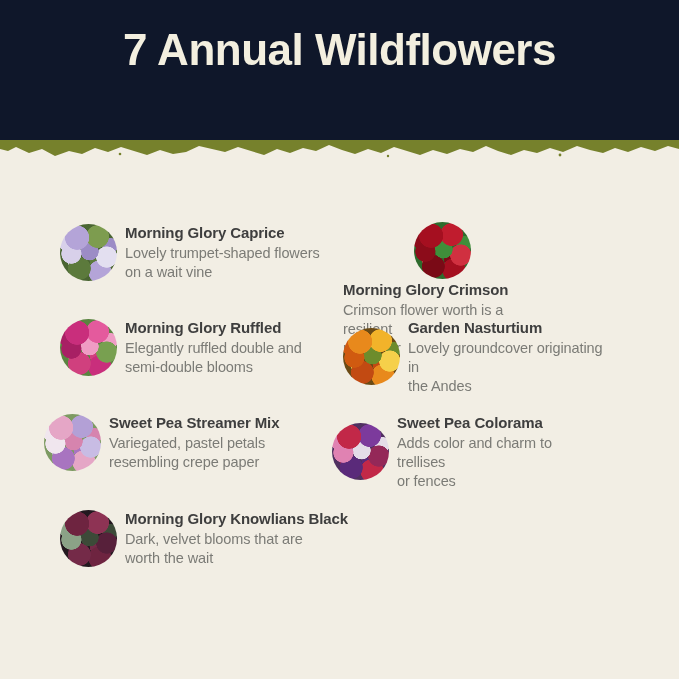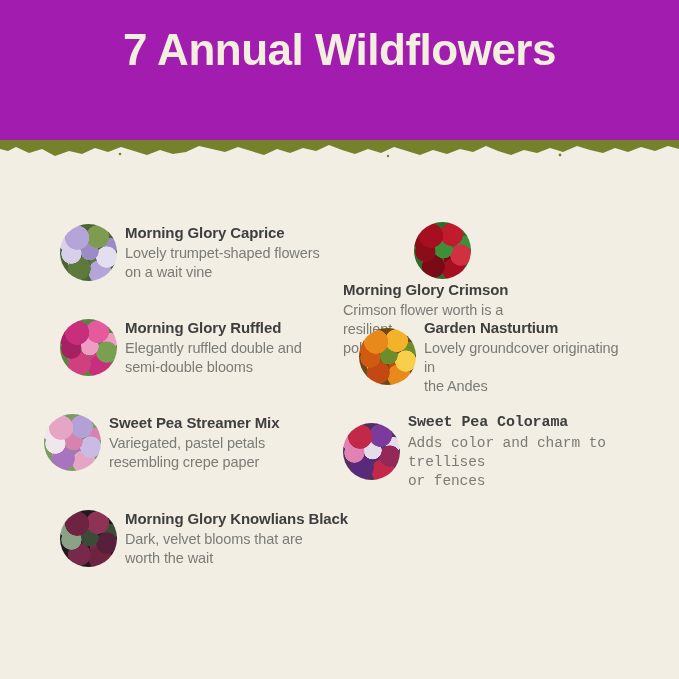--- a/index.html
+++ b/index.html
@@ -16,21 +16,21 @@
   
   .item { position:absolute; display:flex; align-items:center; }
   .photo { width:57px; height:57px; border-radius:50%; flex:0 0 57px; margin-right:8px; background-color:#556; }
   .item-text { padding-top:2px; width:206px; }
   .item-title { font-size:15px; font-weight:bold; color:#3E3E3E; white-space:nowrap; letter-spacing:-0.1px; margin-bottom:3px; }
   .item-desc { font-size:14.5px; color:#7B7B76; line-height:19px; white-space:pre-line; letter-spacing:-0.1px; }
 </style>
 </head>
 <body style="background: rgb(242, 238, 228);">
 
-<header class="banner" style="background: #a21caf;">
+<header class="banner" style="background: #0f172a;">
   <h1 class="banner-title" style="color: rgb(243, 239, 223);">7 Annual Wildflowers</h1>
 </header>
 
 <svg class="torn-edge" viewBox="0 0 679 20" preserveAspectRatio="none" aria-hidden="true">
   <path fill="#76812C" d="M0,0 L679,0 L679,9 L668,6 L655,11 L641,7 L628,12 L615,8 L603,13 L590,10 L577,6 L563,12 L550,8 L537,13 L524,10 L511,15 L498,11 L486,6 L473,12 L460,9 L447,14 L433,10 L420,15 L407,11 L394,7 L381,13 L368,9 L355,14 L342,10 L329,5 L316,11 L303,8 L290,13 L277,9 L264,15 L251,11 L238,7 L225,12 L212,9 L199,6 L186,12 L173,14 L160,10 L147,15 L134,11 L121,7 L108,12 L95,8 L82,14 L69,11 L55,16 L42,9 L29,13 L16,7 L8,11 L0,9 Z"></path>
   <circle fill="#76812C" cx="120" cy="14" r="1.3"></circle>
   <circle fill="#76812C" cx="388" cy="16" r="1.2"></circle>
   <circle fill="#76812C" cx="560" cy="15" r="1.4"></circle>
 </svg>
 
@@ -56,39 +56,39 @@
 
   <div class="item" style="left:60px; top:317px;">
     <div class="photo" style="background-image: radial-gradient(circle at 30% 24%, rgb(201, 46, 124) 0px, rgb(201, 46, 124) 20%, rgba(0, 0, 0, 0) 21%), radial-gradient(circle at 66% 22%, rgb(228, 90, 157) 0px, rgb(228, 90, 157) 19%, rgba(0, 0, 0, 0) 20%), radial-gradient(circle at 20% 52%, rgb(168, 32, 100) 0px, rgb(168, 32, 100) 18%, rgba(0, 0, 0, 0) 19%), radial-gradient(circle at 52% 48%, rgb(239, 156, 196) 0px, rgb(239, 156, 196) 21%, rgba(0, 0, 0, 0) 22%), radial-gradient(circle at 82% 58%, rgb(120, 160, 80) 0px, rgb(120, 160, 80) 18%, rgba(0, 0, 0, 0) 19%), radial-gradient(circle at 34% 78%, rgb(208, 64, 126) 0px, rgb(208, 64, 126) 19%, rgba(0, 0, 0, 0) 20%), radial-gradient(circle at 70% 84%, rgb(201, 46, 124) 0px, rgb(201, 46, 124) 18%, rgba(0, 0, 0, 0) 19%), radial-gradient(circle at 50% 32%, rgb(228, 90, 157) 0px, rgb(228, 90, 157) 13%, rgba(0, 0, 0, 0) 14%), radial-gradient(circle at 12% 34%, rgb(168, 32, 100) 0px, rgb(168, 32, 100) 12%, rgba(0, 0, 0, 0) 13%), radial-gradient(circle at 88% 38%, rgb(239, 156, 196) 0px, rgb(239, 156, 196) 12%, rgba(0, 0, 0, 0) 13%), radial-gradient(circle at 26% 68%, rgb(120, 160, 80) 0px, rgb(120, 160, 80) 11%, rgba(0, 0, 0, 0) 12%), radial-gradient(circle at 64% 66%, rgb(208, 64, 126) 0px, rgb(208, 64, 126) 12%, rgba(0, 0, 0, 0) 13%); background-color: rgb(90, 132, 64);"></div>
     <div class="item-text">
       <div class="item-title" style="color: rgb(62, 62, 62);">Morning Glory Ruffled</div>
       <div class="item-desc" style="color: rgb(123, 123, 118);">Elegantly ruffled double and
 semi-double blooms</div>
     </div>
   </div>
 
-  <div class="item" style="left:359px; top:317px;">
+  <div class="item" style="left:343px; top:317px;">
     <div class="photo" style="background-image: radial-gradient(circle at 30% 24%, rgb(232, 137, 28) 0px, rgb(232, 137, 28) 20%, rgba(0, 0, 0, 0) 21%), radial-gradient(circle at 66% 22%, rgb(242, 179, 42) 0px, rgb(242, 179, 42) 19%, rgba(0, 0, 0, 0) 20%), radial-gradient(circle at 20% 52%, rgb(208, 90, 16) 0px, rgb(208, 90, 16) 18%, rgba(0, 0, 0, 0) 19%), radial-gradient(circle at 52% 48%, rgb(109, 140, 44) 0px, rgb(109, 140, 44) 21%, rgba(0, 0, 0, 0) 22%), radial-gradient(circle at 82% 58%, rgb(246, 208, 74) 0px, rgb(246, 208, 74) 18%, rgba(0, 0, 0, 0) 19%), radial-gradient(circle at 34% 78%, rgb(194, 74, 18) 0px, rgb(194, 74, 18) 19%, rgba(0, 0, 0, 0) 20%), radial-gradient(circle at 70% 84%, rgb(232, 137, 28) 0px, rgb(232, 137, 28) 18%, rgba(0, 0, 0, 0) 19%), radial-gradient(circle at 50% 32%, rgb(242, 179, 42) 0px, rgb(242, 179, 42) 13%, rgba(0, 0, 0, 0) 14%), radial-gradient(circle at 12% 34%, rgb(208, 90, 16) 0px, rgb(208, 90, 16) 12%, rgba(0, 0, 0, 0) 13%), radial-gradient(circle at 88% 38%, rgb(109, 140, 44) 0px, rgb(109, 140, 44) 12%, rgba(0, 0, 0, 0) 13%), radial-gradient(circle at 26% 68%, rgb(246, 208, 74) 0px, rgb(246, 208, 74) 11%, rgba(0, 0, 0, 0) 12%), radial-gradient(circle at 64% 66%, rgb(194, 74, 18) 0px, rgb(194, 74, 18) 12%, rgba(0, 0, 0, 0) 13%); background-color: rgb(107, 74, 20);"></div>
     <div class="item-text">
       <div class="item-title" style="color: rgb(62, 62, 62);">Garden Nasturtium</div>
       <div class="item-desc" style="color: rgb(123, 123, 118);">Lovely groundcover originating in
 the Andes</div>
     </div>
   </div>
 
   <div class="item" style="left:44px; top:412px;">
     <div class="photo" style="background-image: radial-gradient(circle at 30% 24%, rgb(229, 166, 198) 0px, rgb(229, 166, 198) 20%, rgba(0, 0, 0, 0) 21%), radial-gradient(circle at 66% 22%, rgb(179, 160, 214) 0px, rgb(179, 160, 214) 19%, rgba(0, 0, 0, 0) 20%), radial-gradient(circle at 20% 52%, rgb(240, 230, 238) 0px, rgb(240, 230, 238) 18%, rgba(0, 0, 0, 0) 19%), radial-gradient(circle at 52% 48%, rgb(214, 132, 174) 0px, rgb(214, 132, 174) 21%, rgba(0, 0, 0, 0) 22%), radial-gradient(circle at 82% 58%, rgb(200, 188, 228) 0px, rgb(200, 188, 228) 18%, rgba(0, 0, 0, 0) 19%), radial-gradient(circle at 34% 78%, rgb(168, 116, 192) 0px, rgb(168, 116, 192) 19%, rgba(0, 0, 0, 0) 20%), radial-gradient(circle at 70% 84%, rgb(229, 166, 198) 0px, rgb(229, 166, 198) 18%, rgba(0, 0, 0, 0) 19%), radial-gradient(circle at 50% 32%, rgb(179, 160, 214) 0px, rgb(179, 160, 214) 13%, rgba(0, 0, 0, 0) 14%), radial-gradient(circle at 12% 34%, rgb(240, 230, 238) 0px, rgb(240, 230, 238) 12%, rgba(0, 0, 0, 0) 13%), radial-gradient(circle at 88% 38%, rgb(214, 132, 174) 0px, rgb(214, 132, 174) 12%, rgba(0, 0, 0, 0) 13%), radial-gradient(circle at 26% 68%, rgb(200, 188, 228) 0px, rgb(200, 188, 228) 11%, rgba(0, 0, 0, 0) 12%), radial-gradient(circle at 64% 66%, rgb(168, 116, 192) 0px, rgb(168, 116, 192) 12%, rgba(0, 0, 0, 0) 13%); background-color: rgb(125, 154, 98);"></div>
     <div class="item-text">
       <div class="item-title" style="color: rgb(62, 62, 62);">Sweet Pea Streamer Mix</div>
       <div class="item-desc" style="color: rgb(123, 123, 118);">Variegated, pastel petals
 resembling crepe paper</div>
     </div>
   </div>
 
-  <div class="item" style="left:343px; top:412px;font-family:Liberation Mono, monospace;">
+  <div class="item" style="left:332px; top:412px;">
     <div class="photo" style="background-image: radial-gradient(circle at 30% 24%, rgb(194, 40, 72) 0px, rgb(194, 40, 72) 20%, rgba(0, 0, 0, 0) 21%), radial-gradient(circle at 66% 22%, rgb(124, 58, 156) 0px, rgb(124, 58, 156) 19%, rgba(0, 0, 0, 0) 20%), radial-gradient(circle at 20% 52%, rgb(224, 130, 178) 0px, rgb(224, 130, 178) 18%, rgba(0, 0, 0, 0) 19%), radial-gradient(circle at 52% 48%, rgb(228, 220, 232) 0px, rgb(228, 220, 232) 21%, rgba(0, 0, 0, 0) 22%), radial-gradient(circle at 82% 58%, rgb(148, 40, 88) 0px, rgb(148, 40, 88) 18%, rgba(0, 0, 0, 0) 19%), radial-gradient(circle at 34% 78%, rgb(90, 42, 122) 0px, rgb(90, 42, 122) 19%, rgba(0, 0, 0, 0) 20%), radial-gradient(circle at 70% 84%, rgb(194, 40, 72) 0px, rgb(194, 40, 72) 18%, rgba(0, 0, 0, 0) 19%), radial-gradient(circle at 50% 32%, rgb(124, 58, 156) 0px, rgb(124, 58, 156) 13%, rgba(0, 0, 0, 0) 14%), radial-gradient(circle at 12% 34%, rgb(224, 130, 178) 0px, rgb(224, 130, 178) 12%, rgba(0, 0, 0, 0) 13%), radial-gradient(circle at 88% 38%, rgb(228, 220, 232) 0px, rgb(228, 220, 232) 12%, rgba(0, 0, 0, 0) 13%), radial-gradient(circle at 26% 68%, rgb(148, 40, 88) 0px, rgb(148, 40, 88) 11%, rgba(0, 0, 0, 0) 12%), radial-gradient(circle at 64% 66%, rgb(90, 42, 122) 0px, rgb(90, 42, 122) 12%, rgba(0, 0, 0, 0) 13%); background-color: rgb(80, 48, 96);"></div>
     <div class="item-text">
       <div class="item-title" style="color: rgb(62, 62, 62);">Sweet Pea Colorama</div>
       <div class="item-desc" style="color: rgb(123, 123, 118);">Adds color and charm to trellises
 or fences</div>
     </div>
   </div>
 
   <div class="item" style="left:60px; top:508px;">
     <div class="photo" style="background-image: radial-gradient(circle at 30% 24%, rgb(110, 36, 64) 0px, rgb(110, 36, 64) 20%, rgba(0, 0, 0, 0) 21%), radial-gradient(circle at 66% 22%, rgb(142, 51, 84) 0px, rgb(142, 51, 84) 19%, rgba(0, 0, 0, 0) 20%), radial-gradient(circle at 20% 52%, rgb(139, 162, 135) 0px, rgb(139, 162, 135) 18%, rgba(0, 0, 0, 0) 19%), radial-gradient(circle at 52% 48%, rgb(60, 74, 56) 0px, rgb(60, 74, 56) 21%, rgba(0, 0, 0, 0) 22%), radial-gradient(circle at 82% 58%, rgb(87, 32, 58) 0px, rgb(87, 32, 58) 18%, rgba(0, 0, 0, 0) 19%), radial-gradient(circle at 34% 78%, rgb(116, 42, 72) 0px, rgb(116, 42, 72) 19%, rgba(0, 0, 0, 0) 20%), radial-gradient(circle at 70% 84%, rgb(110, 36, 64) 0px, rgb(110, 36, 64) 18%, rgba(0, 0, 0, 0) 19%), radial-gradient(circle at 50% 32%, rgb(142, 51, 84) 0px, rgb(142, 51, 84) 13%, rgba(0, 0, 0, 0) 14%), radial-gradient(circle at 12% 34%, rgb(139, 162, 135) 0px, rgb(139, 162, 135) 12%, rgba(0, 0, 0, 0) 13%), radial-gradient(circle at 88% 38%, rgb(60, 74, 56) 0px, rgb(60, 74, 56) 12%, rgba(0, 0, 0, 0) 13%), radial-gradient(circle at 26% 68%, rgb(87, 32, 58) 0px, rgb(87, 32, 58) 11%, rgba(0, 0, 0, 0) 12%), radial-gradient(circle at 64% 66%, rgb(116, 42, 72) 0px, rgb(116, 42, 72) 12%, rgba(0, 0, 0, 0) 13%); background-color: rgb(35, 24, 31);"></div>

